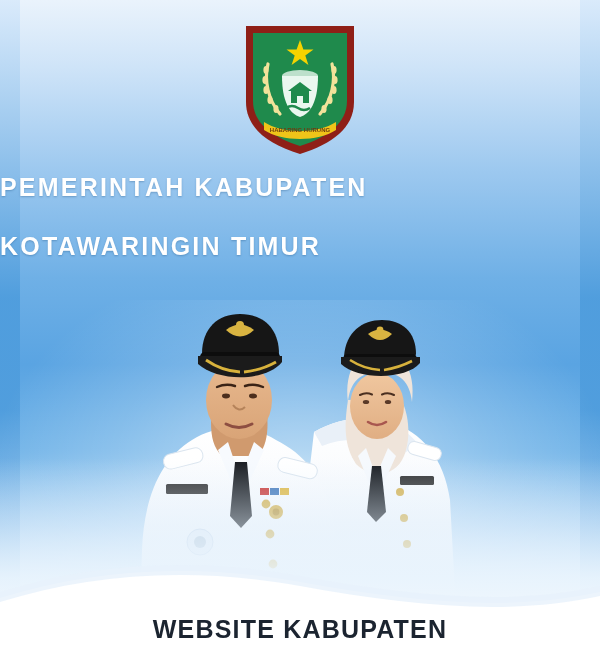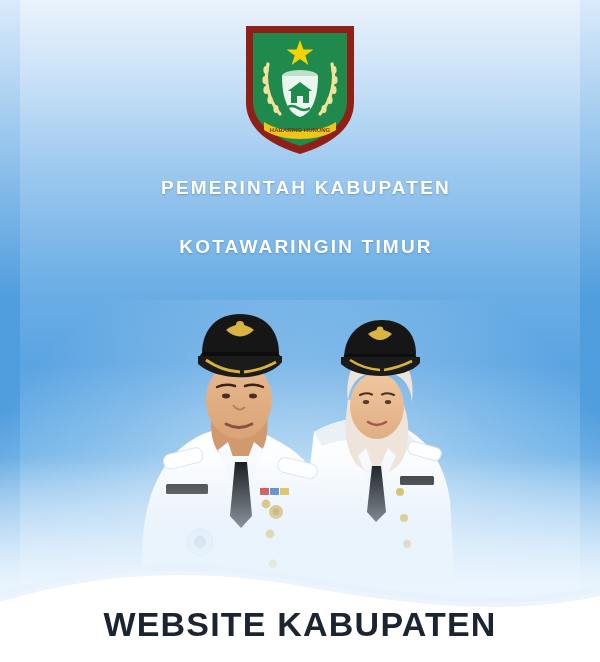--- a/index.html
+++ b/index.html
@@ -57,27 +57,27 @@
     left: 50%;
     top: 18px;
     transform: translateX(-50%);
     width: 120px;
     height: 140px;
   }
 
   
   .heading {
     position: absolute;
-    left: 12px;
+    left: 0;
     right: 0;
     top: 172px;
-    text-align: center;
+    text-align: left;
     color: #ffffff;
     font-weight: bold;
-    font-size: 19px;
+    font-size: 25px;
     letter-spacing: 2.2px;
     line-height: 31px;
     text-shadow: 0 1px 2px rgba(28,80,130,.35);
   }
   .heading .l2 { display: block; margin-top: 28px; }
 
   
   .figures {
     position: absolute;
     left: 50%;
@@ -104,21 +104,21 @@
     bottom: 0;
     width: 600px;
     height: 110px;
   }
   .caption {
     position: absolute;
     left: 0;
     right: 0;
     bottom: 18px;
     text-align: center;
-    font-size: 34px;
+    font-size: 25px;
     font-weight: bold;
     letter-spacing: 1.2px;
     color: #1b2430;
   }
 </style>
 </head>
 <body>
 
 <div class="poster">
 

